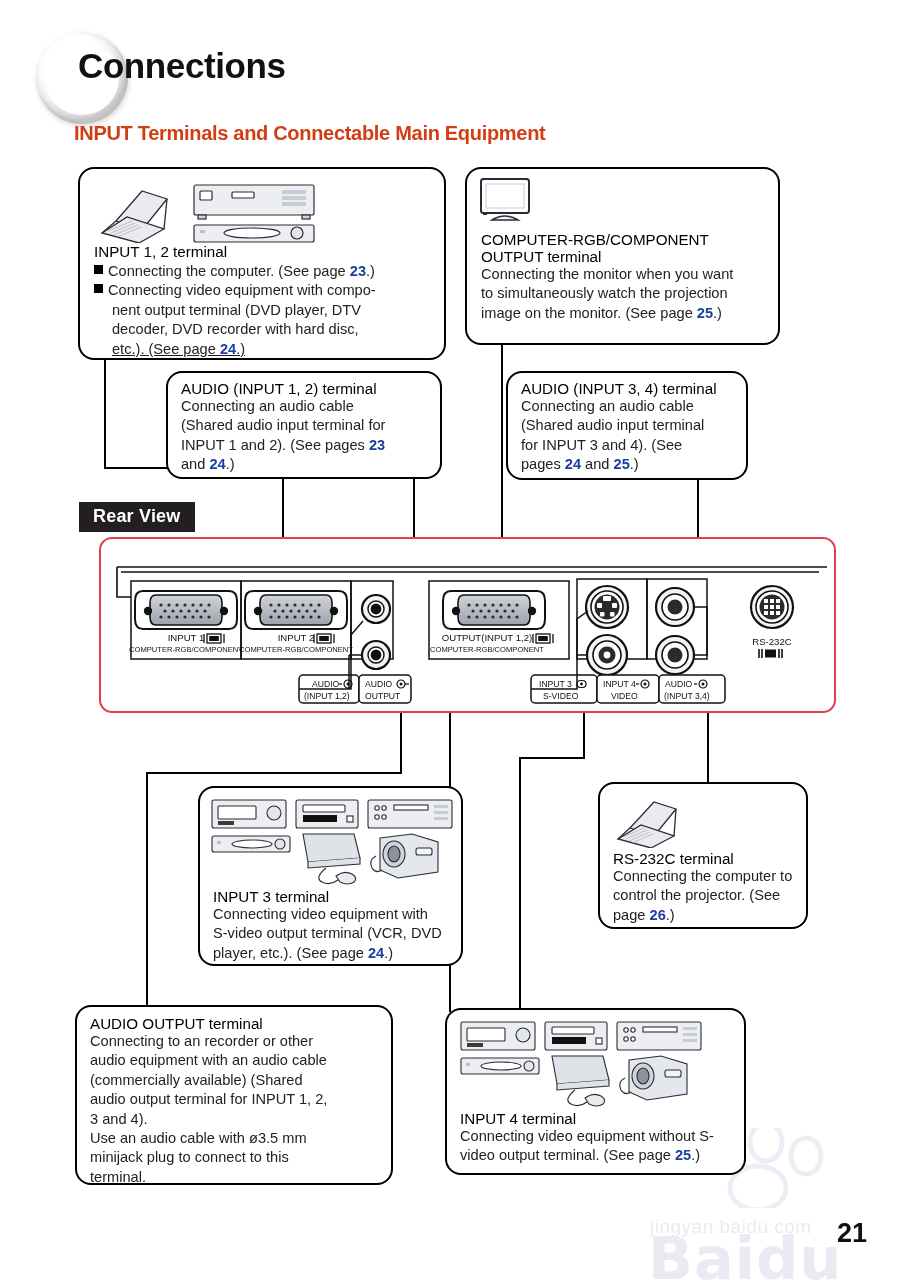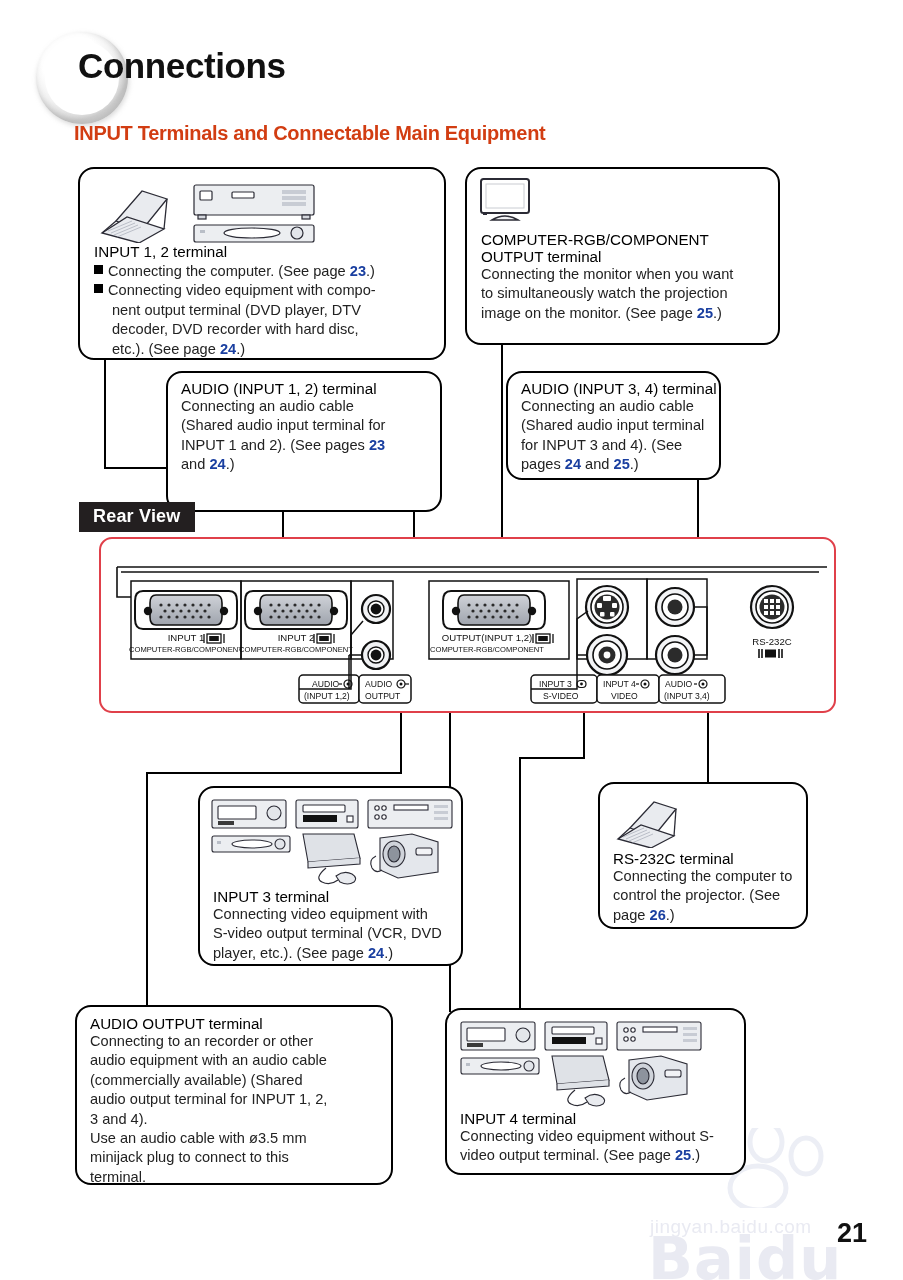--- a/index.html
+++ b/index.html
@@ -144,51 +144,51 @@
     <div style="position:absolute;left:14px;top:74px;width:344px;">
       <div class="ttl">INPUT 1, 2 terminal</div>
       <div class="txt hang" style="margin-top:2px;padding-left:18px;text-indent:-18px;">
         <span class="bullet"></span><span>Connecting the computer. (See page </span><span class="pg">23</span><span>.)</span>
       </div>
       <div class="txt" style="padding-left:18px;text-indent:-18px;">
         <span class="bullet"></span><span>Connecting video equipment with compo-</span>
       </div>
       <div class="txt" style="padding-left:18px;"><span>nent output terminal (DVD player, DTV</span></div>
       <div class="txt" style="padding-left:18px;"><span>decoder, DVD recorder with hard disc,</span></div>
-      <div class="txt" style="padding-left:18px;"><span>etc.). (See page </span><span class="pg">24</span><span>.)</span></div>
+      <div class="txt" style="padding-left:18px;text-decoration:underline;"><span>etc.). (See page </span><span class="pg">24</span><span>.)</span></div>
     </div>
   </div>
 
   <div class="box" style="left:465px;top:167px;width:315px;height:178px;">
     <svg class="icons" style="left:10px;top:7px;" width="62" height="52" viewBox="0 0 62 52">
       <rect x="4" y="3" width="48" height="34" rx="2.5" fill="#fff" stroke="#2b2b35" stroke-width="2"></rect>
       <rect x="9" y="8" width="38" height="24" fill="#fff" stroke="#c9ccd2" stroke-width="1"></rect>
       <path d="M15 44 Q28 36 41 44 Z" fill="#f0f1f4" stroke="#2b2b35" stroke-width="1.6"></path>
       <rect x="6" y="36" width="4" height="3" fill="#2b2b35"></rect>
     </svg>
     <div style="position:absolute;left:14px;top:62px;width:296px;">
       <div class="ttl">COMPUTER-RGB/COMPONENT</div>
       <div class="ttl">OUTPUT terminal</div>
       <div class="txt">Connecting the monitor when you want</div>
       <div class="txt">to simultaneously watch the projection</div>
       <div class="txt"><span>image on the monitor. (See page </span><span class="pg">25</span><span>.)</span></div>
     </div>
   </div>
 
-  <div class="box" style="left:166px;top:371px;width:276px;height:141px;">
+  <div class="box" style="left:166px;top:371px;width:276px;height:108px;">
     <div style="position:absolute;left:13px;top:7px;width:258px;">
       <div class="ttl">AUDIO (INPUT 1, 2) terminal</div>
       <div class="txt">Connecting an audio cable</div>
       <div class="txt">(Shared audio input terminal for</div>
       <div class="txt"><span>INPUT 1 and 2). (See pages </span><span class="pg">23</span></div>
       <div class="txt"><span>and </span><span class="pg">24</span><span>.)</span></div>
     </div>
   </div>
 
-  <div class="box" style="left:506px;top:371px;width:215px;height:109px;">
+  <div class="box" style="left:506px;top:371px;width:242px;height:109px;">
     <div style="position:absolute;left:13px;top:7px;width:240px;">
       <div class="ttl">AUDIO (INPUT 3, 4) terminal</div>
       <div class="txt">Connecting an audio cable</div>
       <div class="txt">(Shared audio input terminal</div>
       <div class="txt">for INPUT 3 and 4). (See</div>
       <div class="txt"><span>pages </span><span class="pg">24</span><span> and </span><span class="pg">25</span><span>.)</span></div>
     </div>
   </div>
 
   <div class="rearview">Rear View</div>

